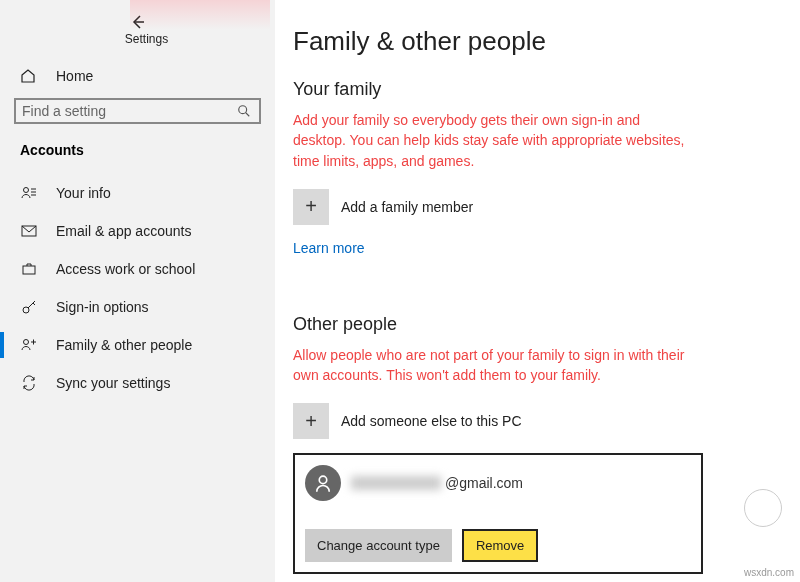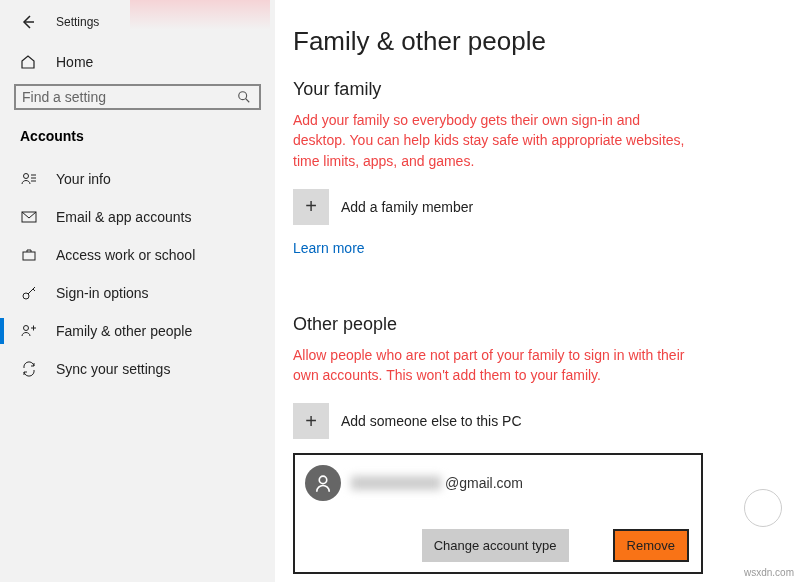--- a/index.html
+++ b/index.html
@@ -1,18 +1,18 @@
 <!DOCTYPE html>
 <html><head>
   <meta charset="utf-8">
   <style>
     * { margin: 0; padding: 0; box-sizing: border-box; font-family: "Segoe UI", sans-serif; }
     body { width: 800px; height: 582px; background: #fff; display: flex; overflow: hidden; }
     .sidebar { width: 275px; height: 100%; background: #f2f2f2; padding: 12px 0 0 0; position: relative; }
-    .header-row { display: flex; align-items: center; padding: 0 0 12px 18px; }
+    .header-row { display: flex; align-items: center; padding: 0 0 12px 18px; flex-direction: column; }
     .back-arrow { width: 20px; height: 20px; margin-right: 18px; cursor: pointer; display: flex; align-items: center; justify-content: center; }
     .header-title { font-size: 12px; color: #222; }
     .home-row { display: flex; align-items: center; padding: 10px 0 10px 20px; cursor: pointer; }
     .home-row .icon { width: 18px; margin-right: 18px; display: flex; align-items: center; }
     .home-row .label { font-size: 14px; color: #222; }
     .search-box { margin: 4px 14px 18px 14px; border: 2px solid #888; height: 26px; display: flex; align-items: center; padding: 0 8px 0 6px; background: #f2f2f2; }
     .search-box input { flex: 1; border: none; background: transparent; outline: none; font-size: 14px; color: #555; }
     .search-box input::placeholder { color: #666; }
     .search-box .search-icon { color: #555; }
     .section-label { font-weight: 600; font-size: 14px; padding: 0 0 0 20px; margin-bottom: 16px; }
@@ -27,23 +27,23 @@
     .add-row { display: flex; align-items: center; margin-bottom: 14px; cursor: pointer; }
     .plus-box { width: 36px; height: 36px; background: #d9d9d9; display: flex; align-items: center; justify-content: center; margin-right: 12px; font-size: 20px; color: #333; }
     .add-label { font-size: 14px; color: #222; }
     .learn-more { color: #0067c0; font-size: 14px; cursor: pointer; margin-bottom: 28px; display: inline-block; }
     .section-gap { margin-top: 30px; }
     .account-card { border: 2px solid #222; padding: 10px 12px 10px 10px; margin-top: 6px; max-width: 410px; }
     .account-row { display: flex; align-items: center; margin-bottom: 28px; }
     .avatar-circle { width: 36px; height: 36px; border-radius: 50%; background: #666; display: flex; align-items: center; justify-content: center; margin-right: 10px; }
     .redacted { filter: blur(4px); background: #ccc; width: 90px; height: 14px; display: inline-block; margin-right: 4px; }
     .email-text { font-size: 14px; color: #333; }
-    .card-buttons { display: flex; justify-content: flex-end; gap: 10px; }
+    .card-buttons { display: flex; gap: 10px; }
     .btn { background: #ccc; border: none; padding: 7px 12px; font-size: 13px; cursor: pointer; color: #222; }
-    .btn.remove { border: 2px solid #222; background: #f97316; margin-left: 34px; }
+    .btn.remove { border: 2px solid #222; background: #fde047; }
     .help-circle { position: absolute; right: 18px; bottom: 55px; width: 38px; height: 38px; border-radius: 50%; border: 1px solid #ccc; background: #fff; }
     .watermark { position: absolute; right: 6px; bottom: 4px; font-size: 10px; color: #999; }
     svg { display: block; }
   </style>
 </head>
 <body>
 
 <div class="sidebar">
   <div class="redact-bar"></div>
   <div class="header-row">

